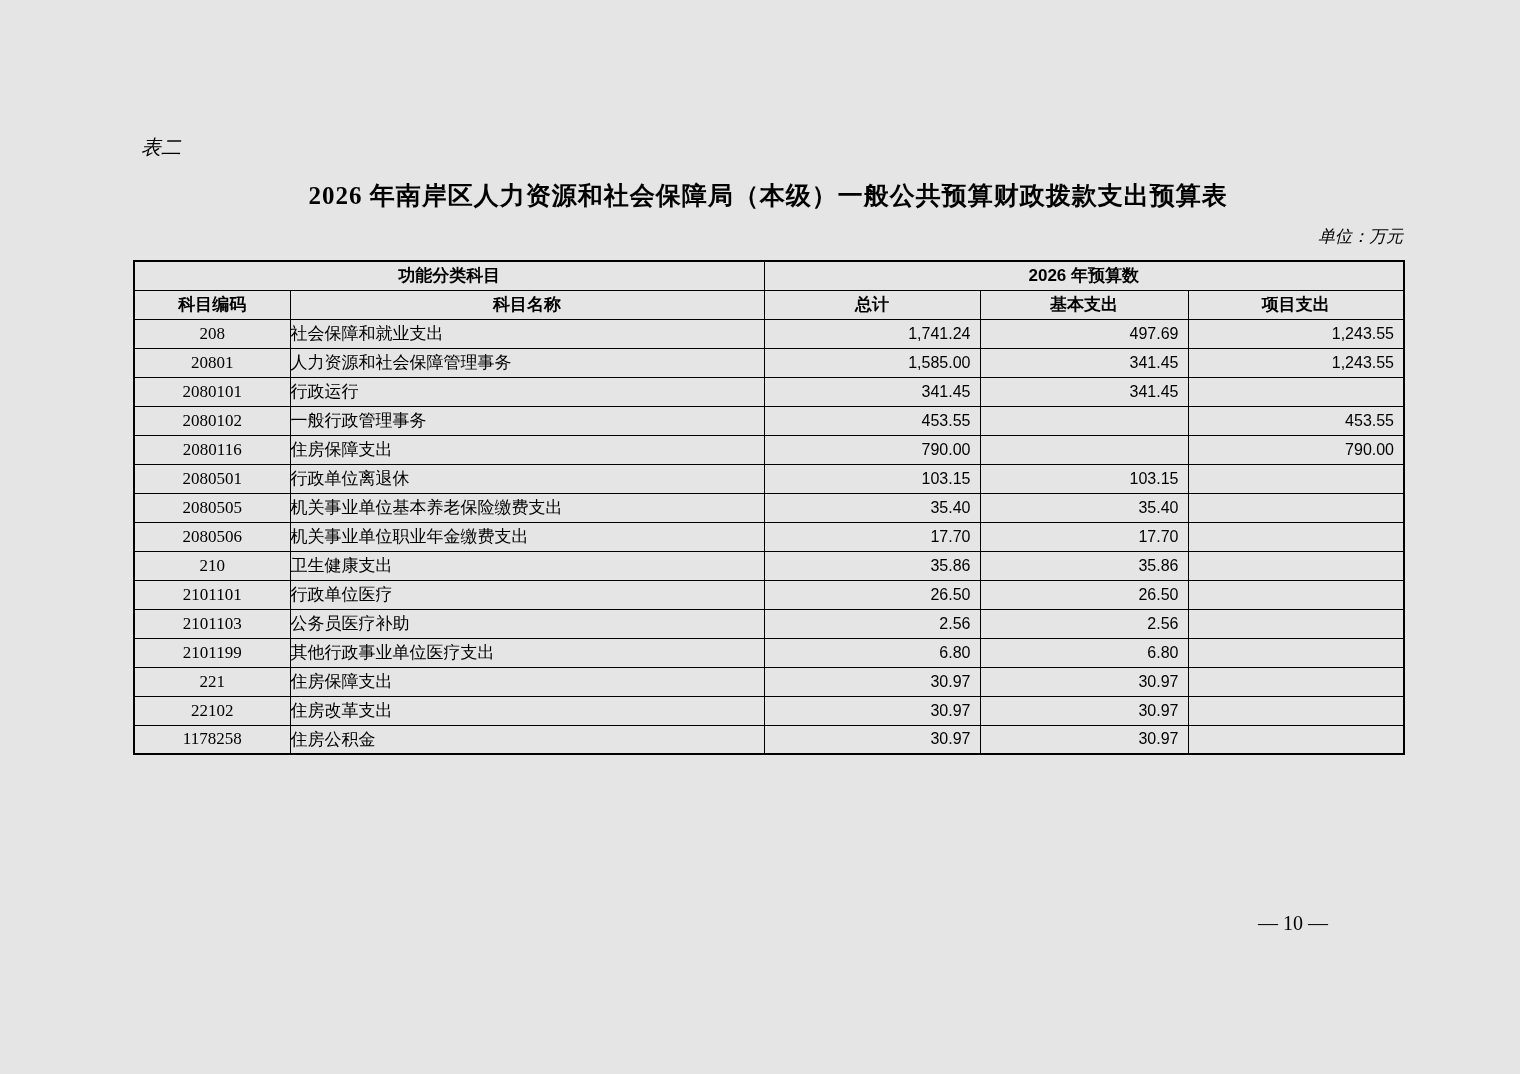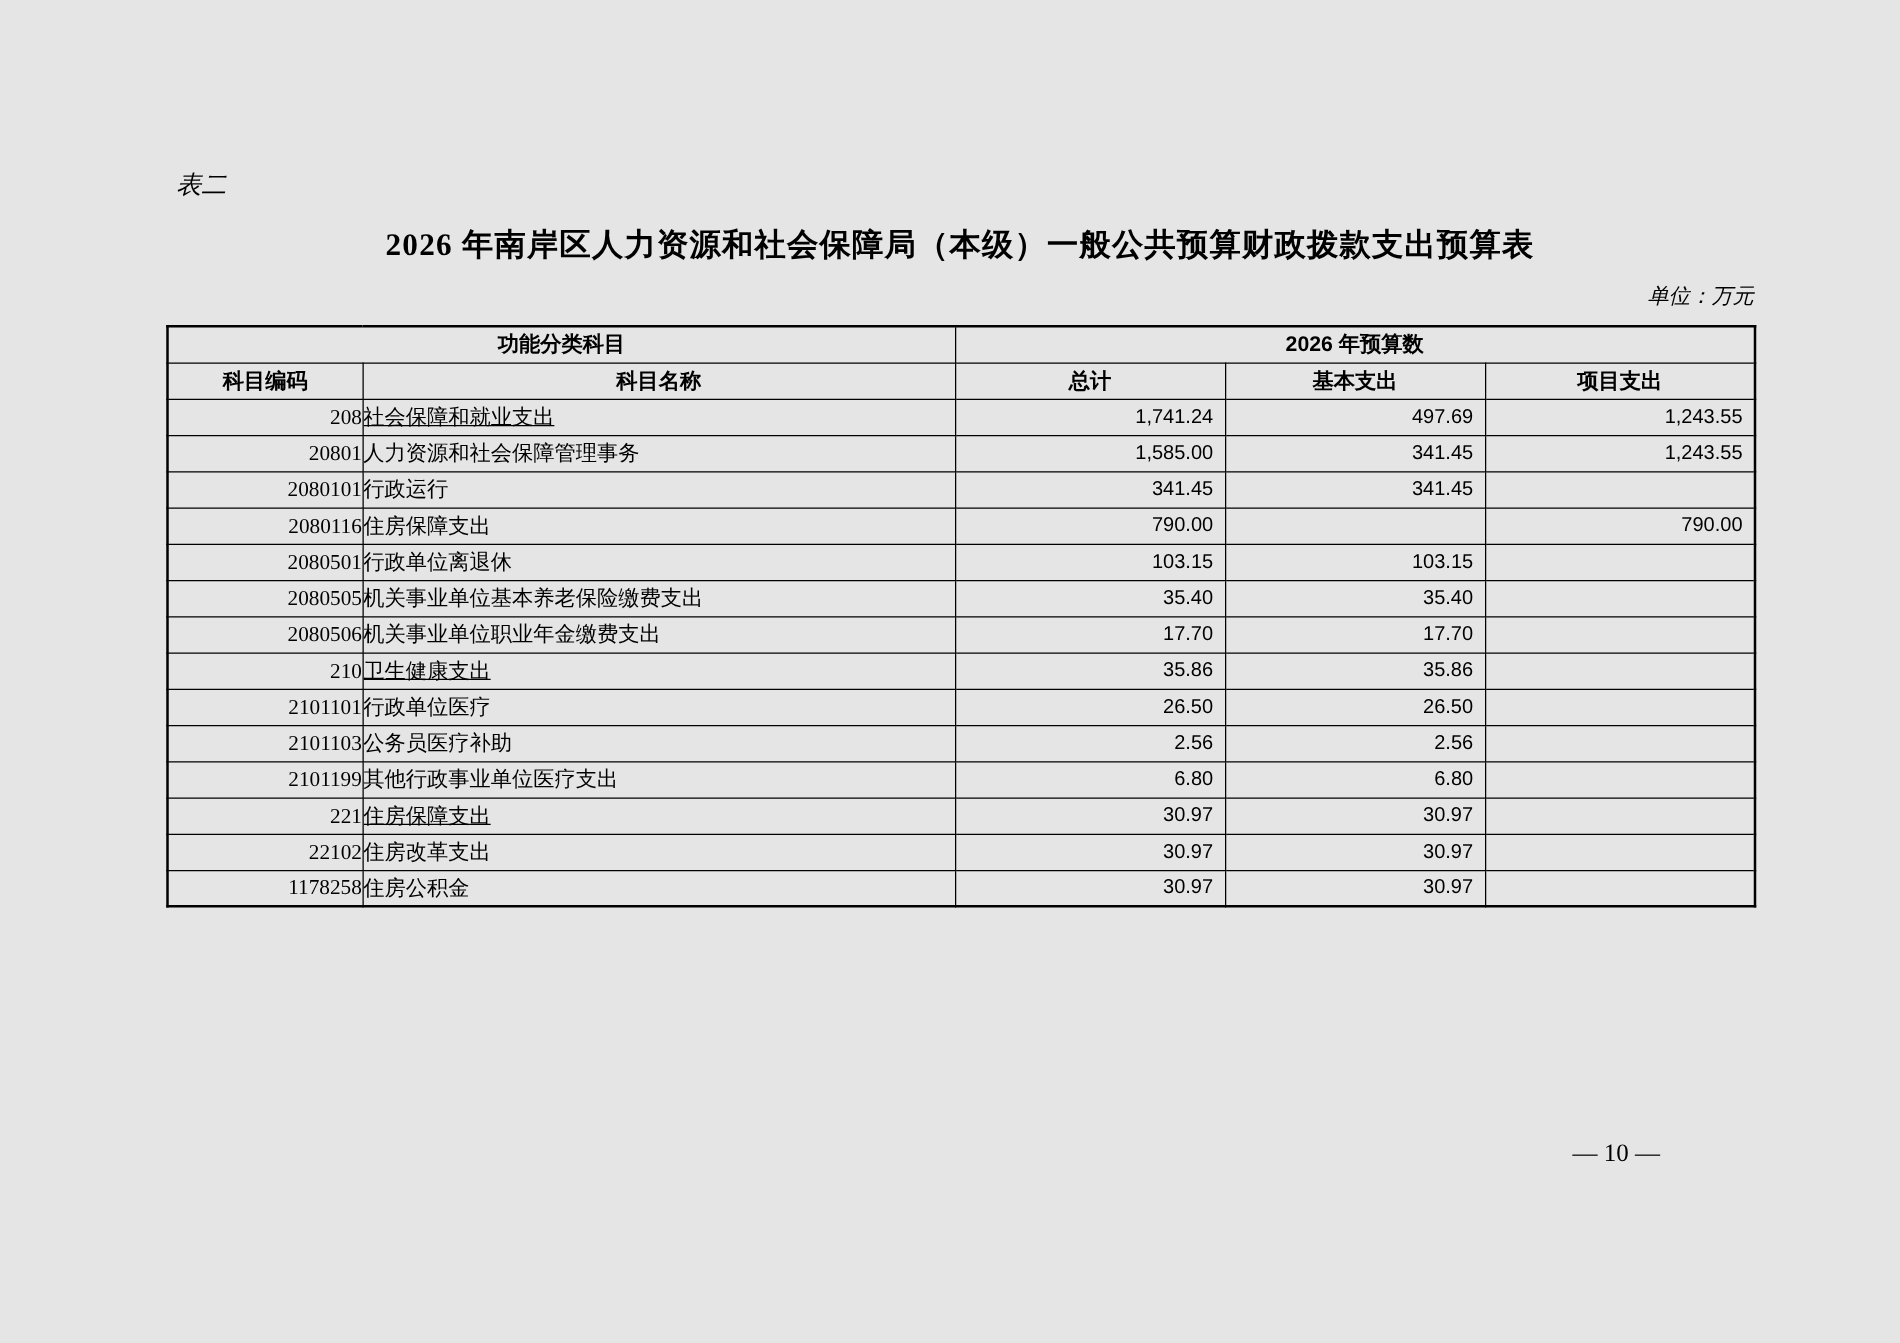--- a/index.html
+++ b/index.html
@@ -36,38 +36,38 @@
     border:1px solid #000;
     height:29px; padding:0; vertical-align:middle;
     overflow:hidden; white-space:nowrap;
   }
   .budget-table th {
     font-family:"Liberation Sans", sans-serif;
     font-weight:bold; font-size:17px; text-align:center;
   }
   td.code {
     font-family:"Liberation Serif", serif;
-    font-size:17px; text-align:right;margin-left:36px;
+    font-size:17px; text-align:center;margin-left:36px;
   }
   td.name {
     font-family:"Liberation Serif", serif;
     font-size:17px; text-align:left;
   }
   td.num {
     font-family:"Liberation Sans", sans-serif;
     font-size:16px; text-align:right; padding-right:9px;
   }
   td.total-label {
     font-family:"Liberation Sans", sans-serif;
     font-weight:bold; font-size:17px; text-align:center;
   }
   .lvl-code-1 { padding-left:8px; }
   .lvl-code-2 { padding-left:26px; }
   .lvl-code-3 { padding-left:46px; }
-  .lvl-name-1 { padding-left:10px;text-decoration:underline; }
+  .lvl-name-1 { padding-left:10px; }
   .lvl-name-2 { padding-left:30px; }
   .lvl-name-3 { padding-left:50px; }
 
   .page-number {
     position:absolute; left:1133px; top:912px; width:320px;
     text-align:center;
     font-size:20px; font-family:"Liberation Serif", serif;
   }
 </style>
 </head>
@@ -118,20 +118,27 @@
           <td class="num">1,243.55</td>
         </tr>
         <tr>
           <td class="code lvl-code-3">2080101</td>
           <td class="name lvl-name-3">行政运行</td>
           <td class="num">341.45</td>
           <td class="num">341.45</td>
           <td class="num"></td>
         </tr>
         <tr>
+          <td class="code lvl-code-3">2080102</td>
+          <td class="name lvl-name-3">一般行政管理事务</td>
+          <td class="num">453.55</td>
+          <td class="num"></td>
+          <td class="num">453.55</td>
+        </tr>
+        <tr>
           <td class="code lvl-code-3">2080116</td>
           <td class="name lvl-name-3">住房保障支出</td>
           <td class="num">790.00</td>
           <td class="num"></td>
           <td class="num">790.00</td>
         </tr>
         <tr>
           <td class="code lvl-code-3">2080501</td>
           <td class="name lvl-name-3">行政单位离退休</td>
           <td class="num">103.15</td>

